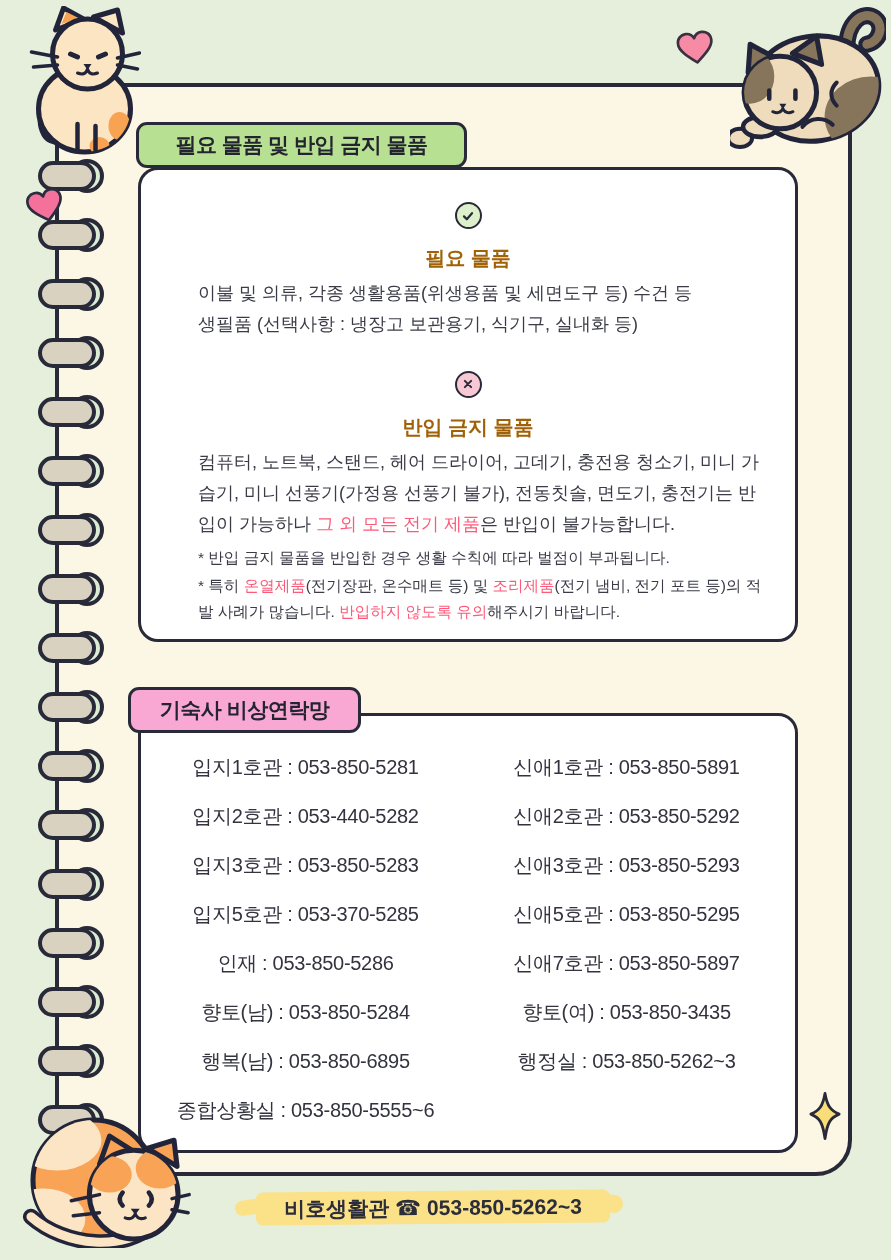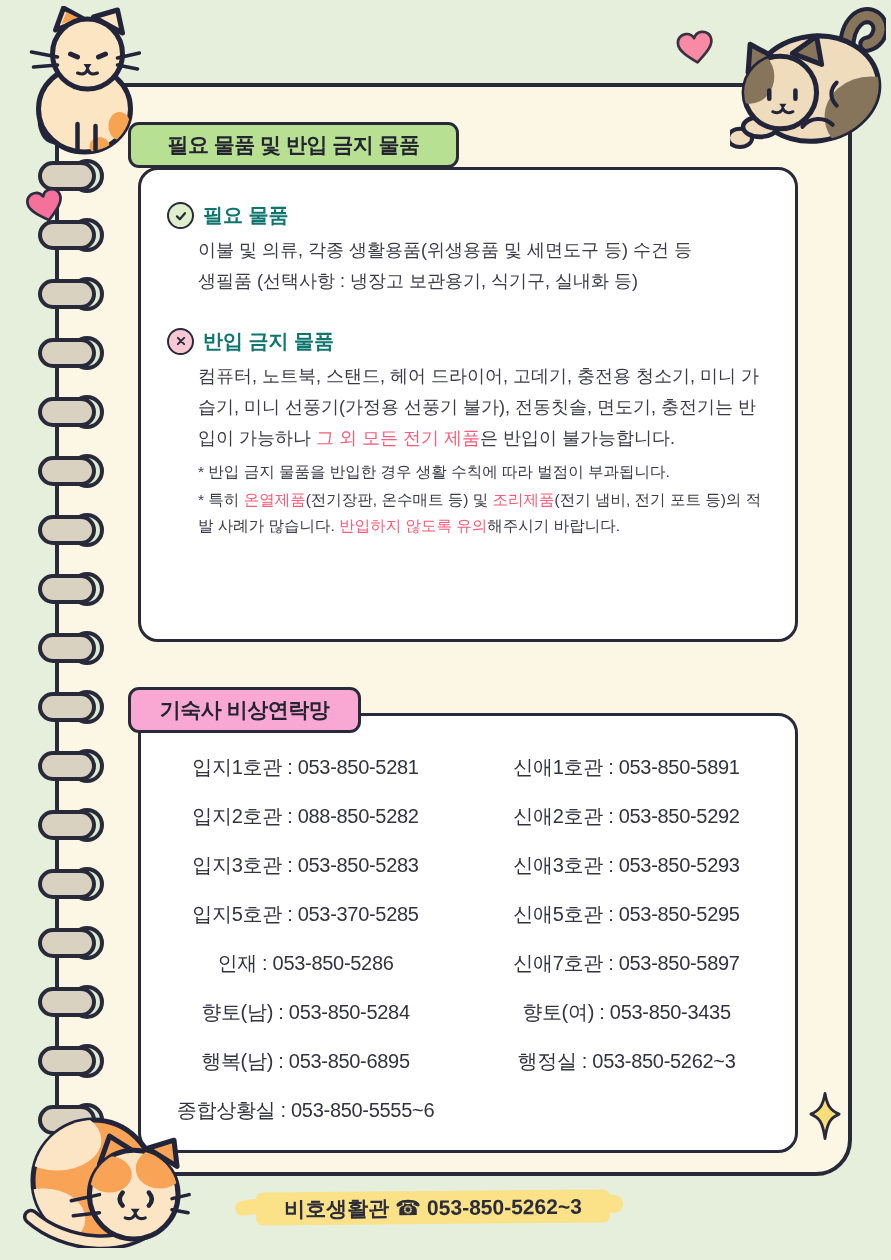--- a/index.html
+++ b/index.html
@@ -11,29 +11,29 @@
   
   .ring{position:absolute;left:38px;width:66px;height:36px;z-index:6;}
   .ring .hole{position:absolute;right:0;top:1px;width:34px;height:34px;border-radius:50%;
               border:4px solid #282a39;background:#dcecd2;box-sizing:border-box;}
   .ring .bar{position:absolute;left:0;top:3px;width:58px;height:30px;border-radius:15px;
              border:4px solid #282a39;background:#d9d2c0;box-sizing:border-box;}
   
   .label{position:absolute;display:flex;align-items:center;justify-content:center;
          border:3.5px solid #282a39;border-radius:11px;font-weight:700;font-size:21px;
          color:#23242f;box-sizing:border-box;z-index:5;letter-spacing:-0.5px;}
-  .label1{left:128px;top:122px;width:331px;height:46px;background:#b8e092;}
+  .label1{left:136px;top:122px;width:331px;height:46px;background:#b8e092;}
   .label2{left:128px;top:687px;width:233px;height:46px;background:#f9a8d4;}
   
   .content-box{position:absolute;left:138px;width:660px;background:#ffffff;
                border:3.5px solid #282a39;border-radius:20px;box-sizing:border-box;z-index:4;}
   .box1{top:167px;height:475px;padding:32px 26px 0 57px;}
   .box2{top:713px;height:440px;padding:27px 8px 0 4px;}
-  .item-head{display:flex;align-items:center;gap:9px;margin-left:-31px;
-             font-size:20px;font-weight:700;color:#0f766e;}
+  .item-head{display:flex;align-items:center;gap:16px;margin-left:-31px;
+             font-size:20px;font-weight:700;color:#a16207;flex-direction:column;}
   .icon-circle{width:27px;height:27px;border-radius:50%;border:2.5px solid #282a39;
                display:flex;align-items:center;justify-content:center;box-sizing:border-box;flex:0 0 auto;}
   .icon-check{background:#def0cb;}
   .icon-x{background:#f8c9d4;}
   .main-text{font-size:18px;line-height:1.72;color:#3a3b46;margin:6px 0 0 0;}
   .note-text{font-size:15.5px;line-height:1.68;color:#3a3b46;margin:5px 0 0 0;}
   .pink{color:#fb5a78;}
   .item2{margin-top:31px;}
   
   .contact-grid{display:grid;grid-template-columns:1fr 1fr;}
@@ -161,21 +161,21 @@
   </div>
 
   <div class="label label2">
     <span>기숙사 비상연락망</span>
   </div>
 
   <div class="content-box box2">
     <div class="contact-grid">
       <div class="contact-cell">입지1호관 : 053-850-5281</div>
       <div class="contact-cell">신애1호관 : 053-850-5891</div>
-      <div class="contact-cell">입지2호관 : 088-850-5282</div>
+      <div class="contact-cell">입지2호관 : 053-440-5282</div>
       <div class="contact-cell">신애2호관 : 053-850-5292</div>
       <div class="contact-cell">입지3호관 : 053-850-5283</div>
       <div class="contact-cell">신애3호관 : 053-850-5293</div>
       <div class="contact-cell">입지5호관 : 053-370-5285</div>
       <div class="contact-cell">신애5호관 : 053-850-5295</div>
       <div class="contact-cell">인재 : 053-850-5286</div>
       <div class="contact-cell">신애7호관 : 053-850-5897</div>
       <div class="contact-cell">향토(남) : 053-850-5284</div>
       <div class="contact-cell">향토(여) : 053-850-3435</div>
       <div class="contact-cell">행복(남) : 053-850-6895</div>

